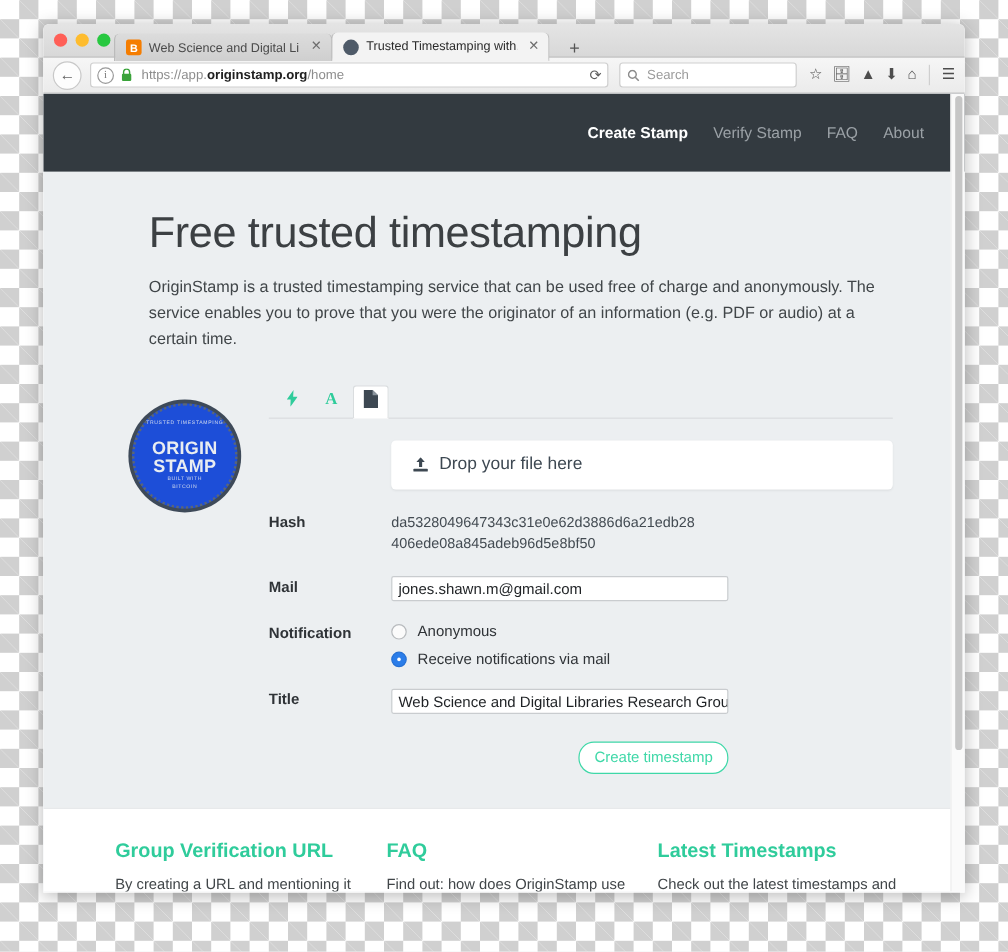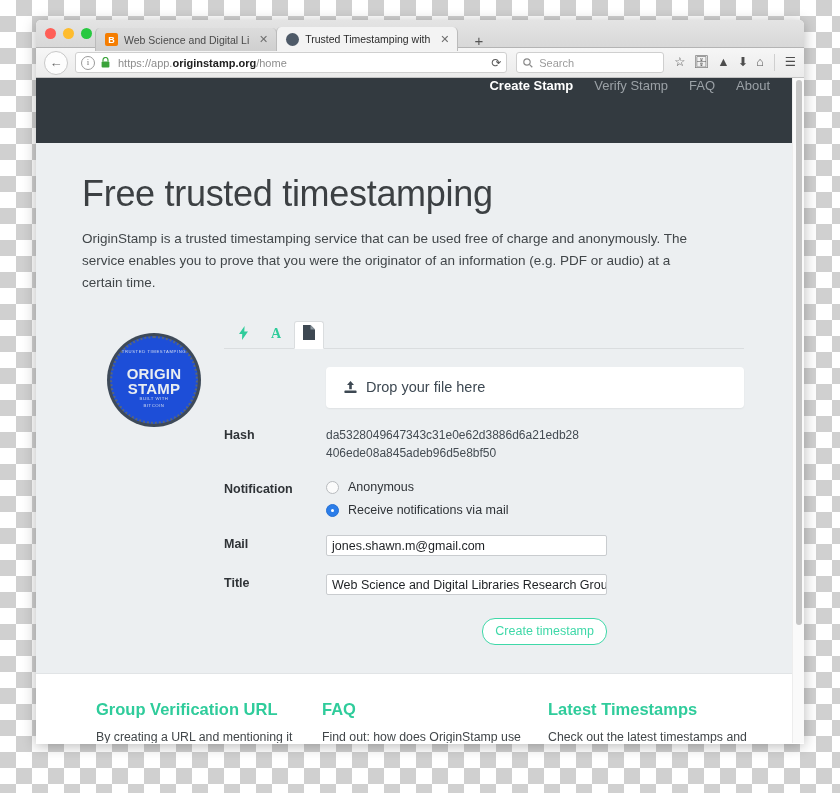--- a/index.html
+++ b/index.html
@@ -240,41 +240,41 @@
     height: 545px;
     border-radius: 3px;
     background: #c6c6c6;
   }
 
   
   .site-header {
     height: 65px;
     background: #333a40;
     display: flex;
-    align-items: flex-start;
+    align-items: center;
     justify-content: flex-end;
     padding-right: 34px;
     box-sizing: border-box;
   }
   .site-nav {
     display: flex;
     align-items: center;
     gap: 21px;
   }
   .site-nav a {
     font-size: 13px;
     color: #9ba1a6;
     text-decoration: none;
     white-space: nowrap;
   }
   .site-nav a.active { color: #ffffff; font-weight: bold; }
 
   
   .hero {
-    padding: 30px 60px 0 46px;
+    padding: 30px 60px 0 88px;
   }
   .hero h1 {
     margin: 0;
     font-size: 36px;
     font-weight: normal;
     color: #3c4043;
     letter-spacing: -0.3px;
     line-height: 1.15;
   }
   .hero p {
@@ -628,41 +628,41 @@
           </div>
 
           <div class="form-row">
             <div class="form-label">Hash</div>
             <div class="form-value">
               <div class="hash-value">da5328049647343c31e0e62d3886d6a21edb28406ede08a845adeb96d5e8bf50</div>
             </div>
           </div>
 
           <div class="form-row">
+            <div class="form-label">Mail</div>
+            <div class="form-value">
+              <div class="text-input">jones.shawn.m@gmail.com</div>
+            </div>
+          </div>
+
+          <div class="form-row">
             <div class="form-label">Notification</div>
             <div class="form-value">
               <div class="radio-row">
                 <span class="radio"></span>
                 <span class="radio-label">Anonymous</span>
               </div>
               <div class="radio-row">
                 <span class="radio checked"></span>
                 <span class="radio-label">Receive notifications via mail</span>
               </div>
             </div>
           </div>
 
           <div class="form-row">
-            <div class="form-label">Mail</div>
-            <div class="form-value">
-              <div class="text-input">jones.shawn.m@gmail.com</div>
-            </div>
-          </div>
-
-          <div class="form-row">
             <div class="form-label">Title</div>
             <div class="form-value">
               <div class="text-input">Web Science and Digital Libraries Research Group</div>
             </div>
           </div>
 
           <div class="submit-row">
             <button class="btn-create">Create timestamp</button>
           </div>
 

